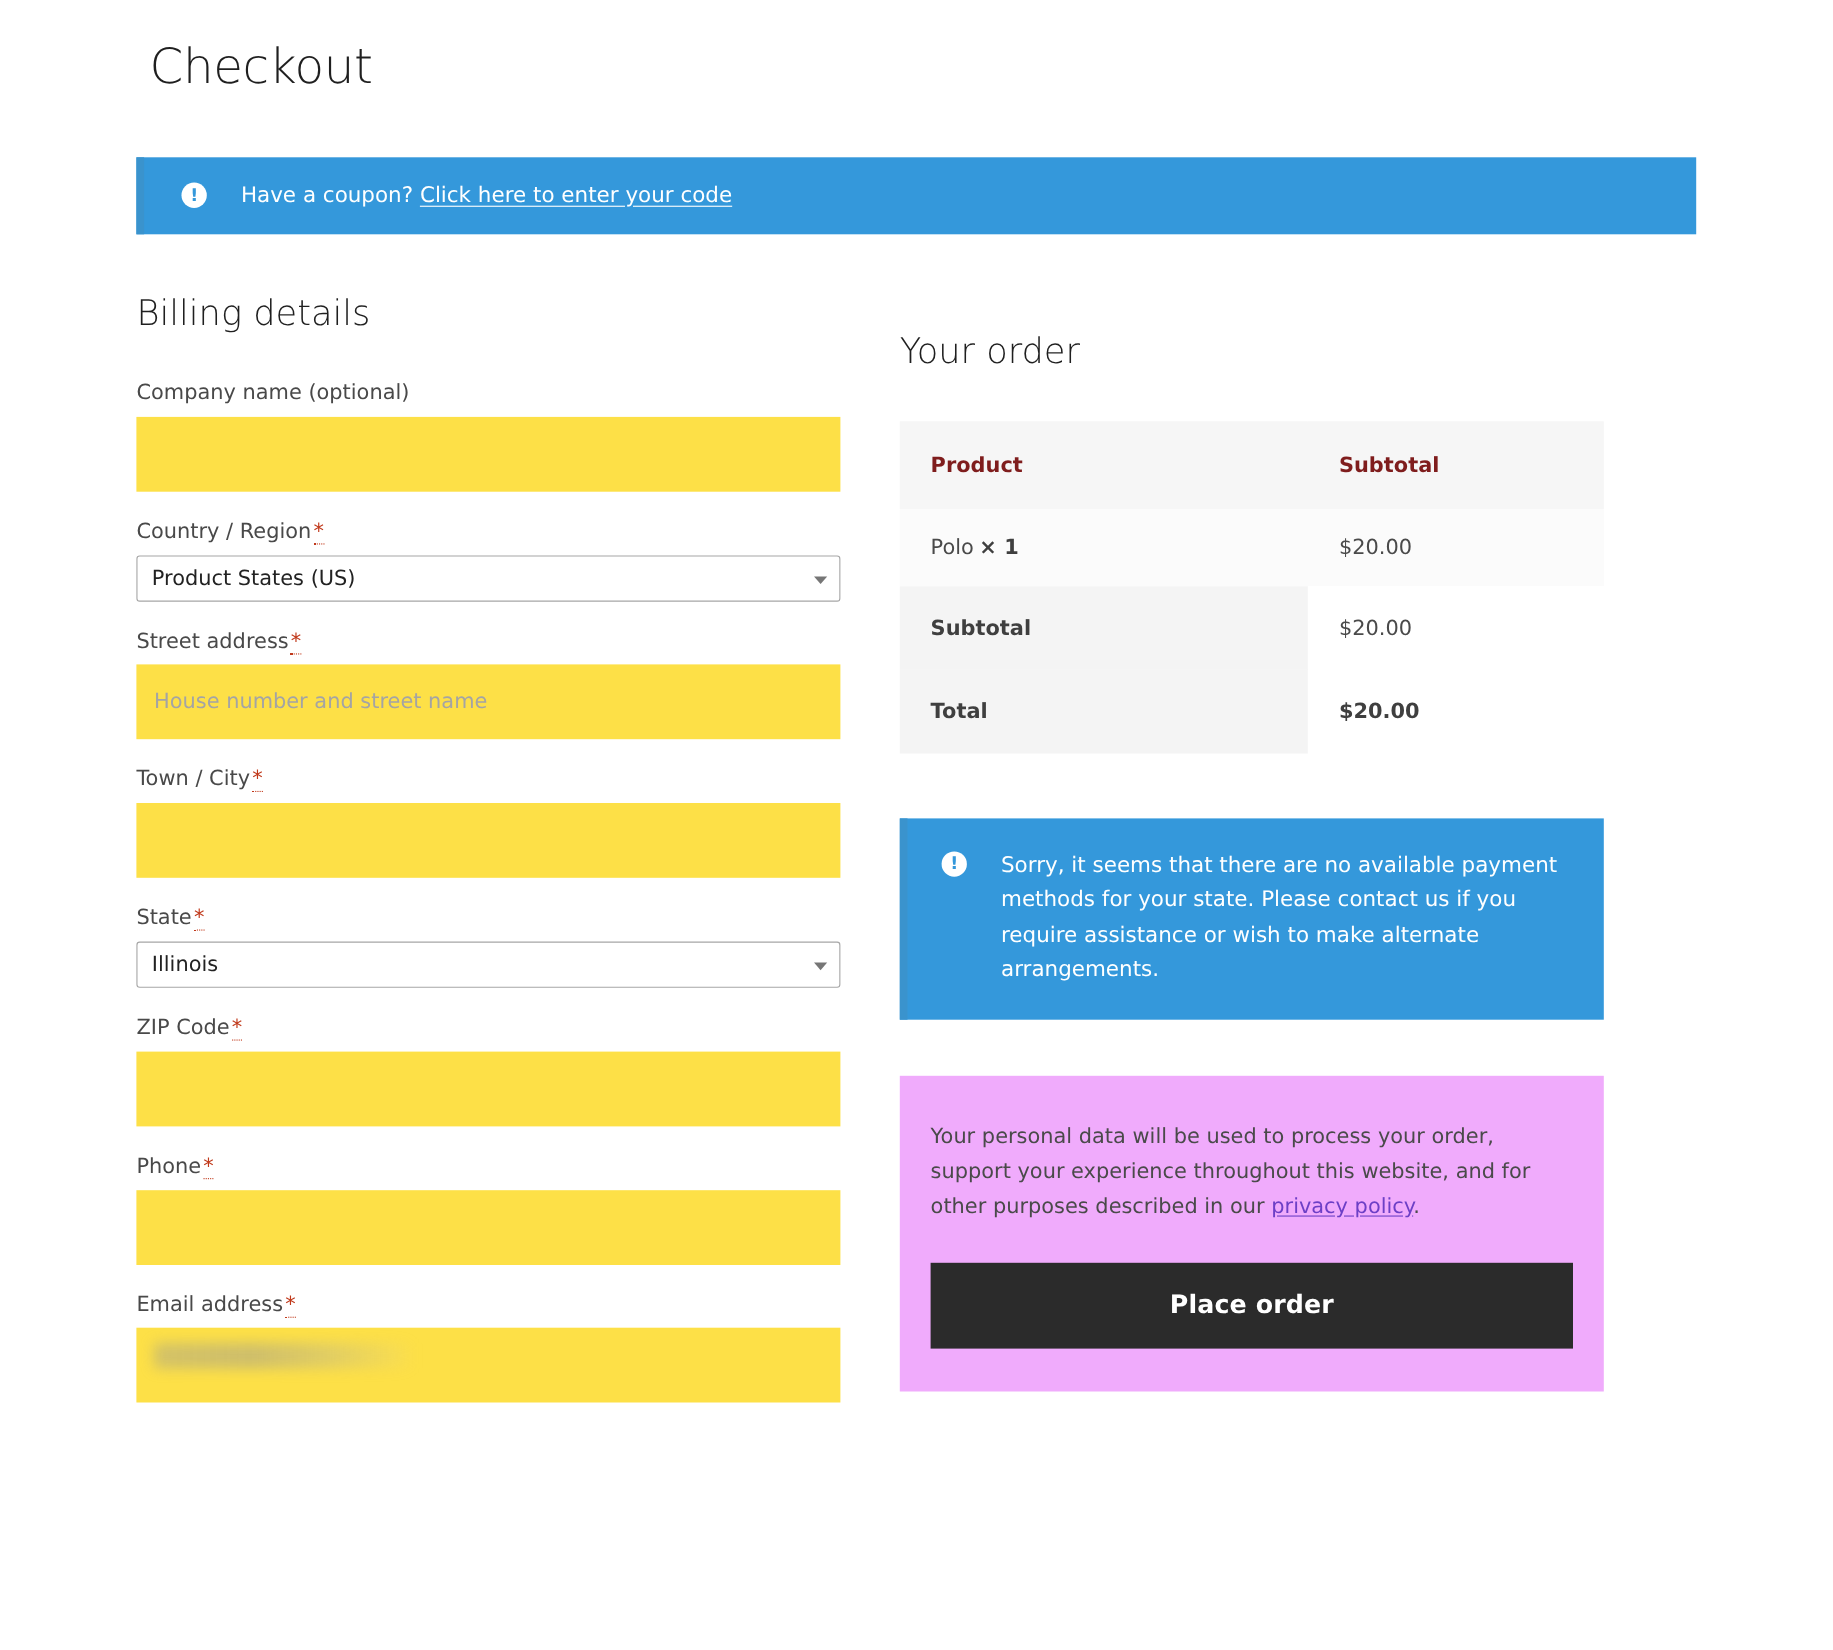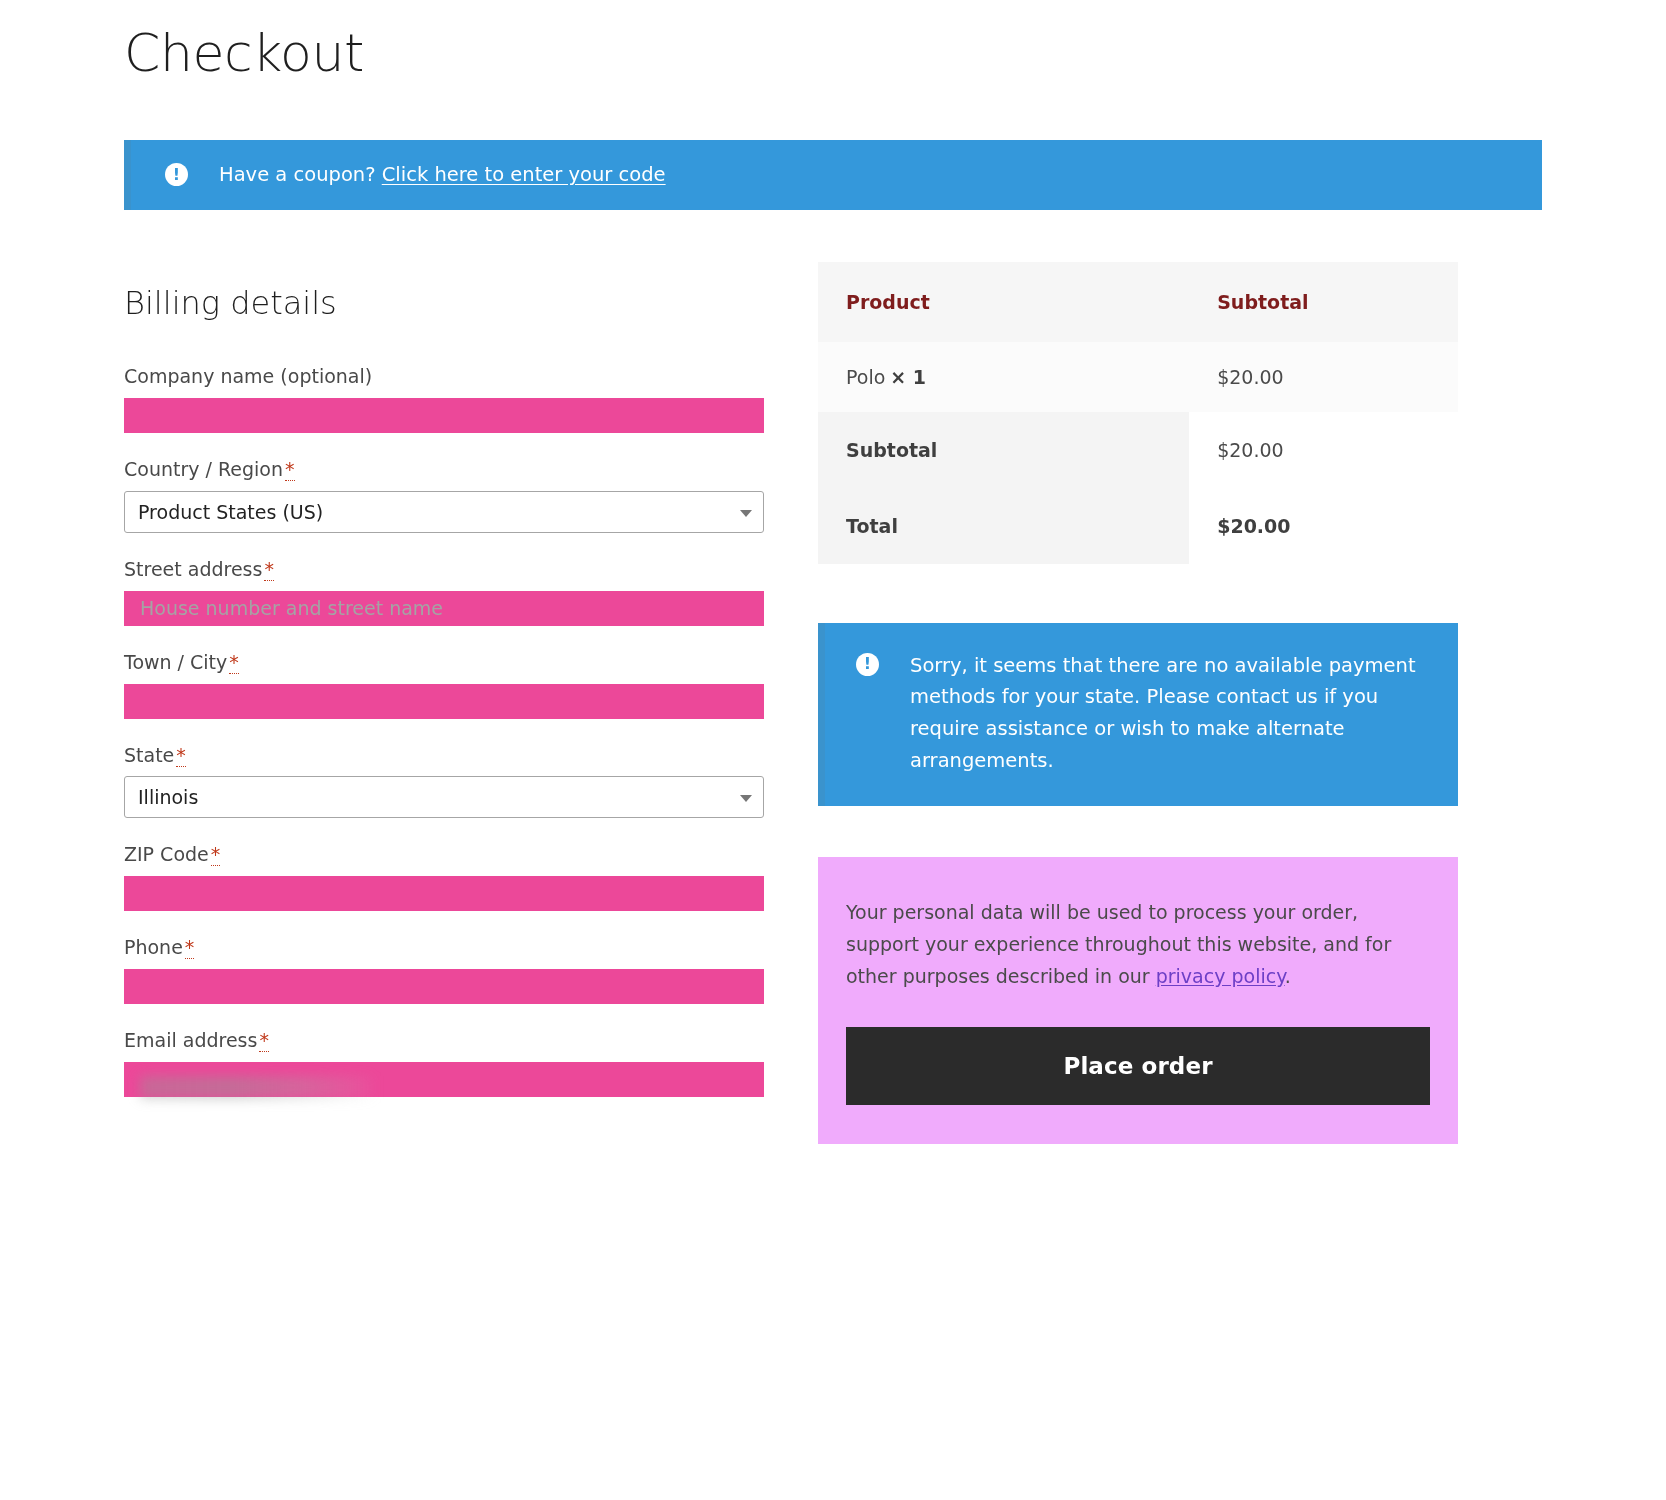--- a/index.html
+++ b/index.html
@@ -15,25 +15,25 @@
     width: 1666px; height: 1500px;
     overflow: hidden;
     background: #ffffff;
   }
   .wrap {
     padding: 0 124px 0 124px;
   }
 
   
   .page-title {
-    font-size: 52px;
+    font-size: 44px;
     font-weight: 300;
     color: #1f1f1f;
     letter-spacing: -0.4px;
-    margin: 0;
+    margin: 12px;
     padding-top: 24px;
     line-height: 1.15;
   }
 
   
   .coupon-bar {
     margin-top: 56px;
     background: #3498db;
     border-left: 7px solid #3a93cd;
     height: 70px;
@@ -107,22 +107,22 @@
     text-decoration: none;
     border-bottom: 1px dotted #c0391b;
     font-size: 19px;
     line-height: 1;
     margin-left: 2px;
   }
 
   input.ftext {
     display: block;
     width: 100%;
-    height: 35px;
-    background: #ec4899;
+    height: 68px;
+    background: #fde047;
     border: 0;
     border-radius: 0;
     padding: 0 16px;
     font-size: 19px;
     color: #3a3a3a;
     font-family: inherit;
     outline: none;
   }
   input.ftext::placeholder { color: #a4a4a4; opacity: 1; }
 
@@ -347,20 +347,21 @@
           <div class="inputwrap">
             <input class="ftext" type="text" value="" style="">
             <span class="redacted"></span>
           </div>
         </div>
       </div>
 
       <div class="col-gap"></div>
 
       <div class="col-right">
+        <h2 class="section-title">Your order</h2>
 
         <table class="order-table">
           <thead>
             <tr>
               <th>Product</th>
               <th>Subtotal</th>
             </tr>
           </thead>
           <tbody>
             <tr class="row-product">

